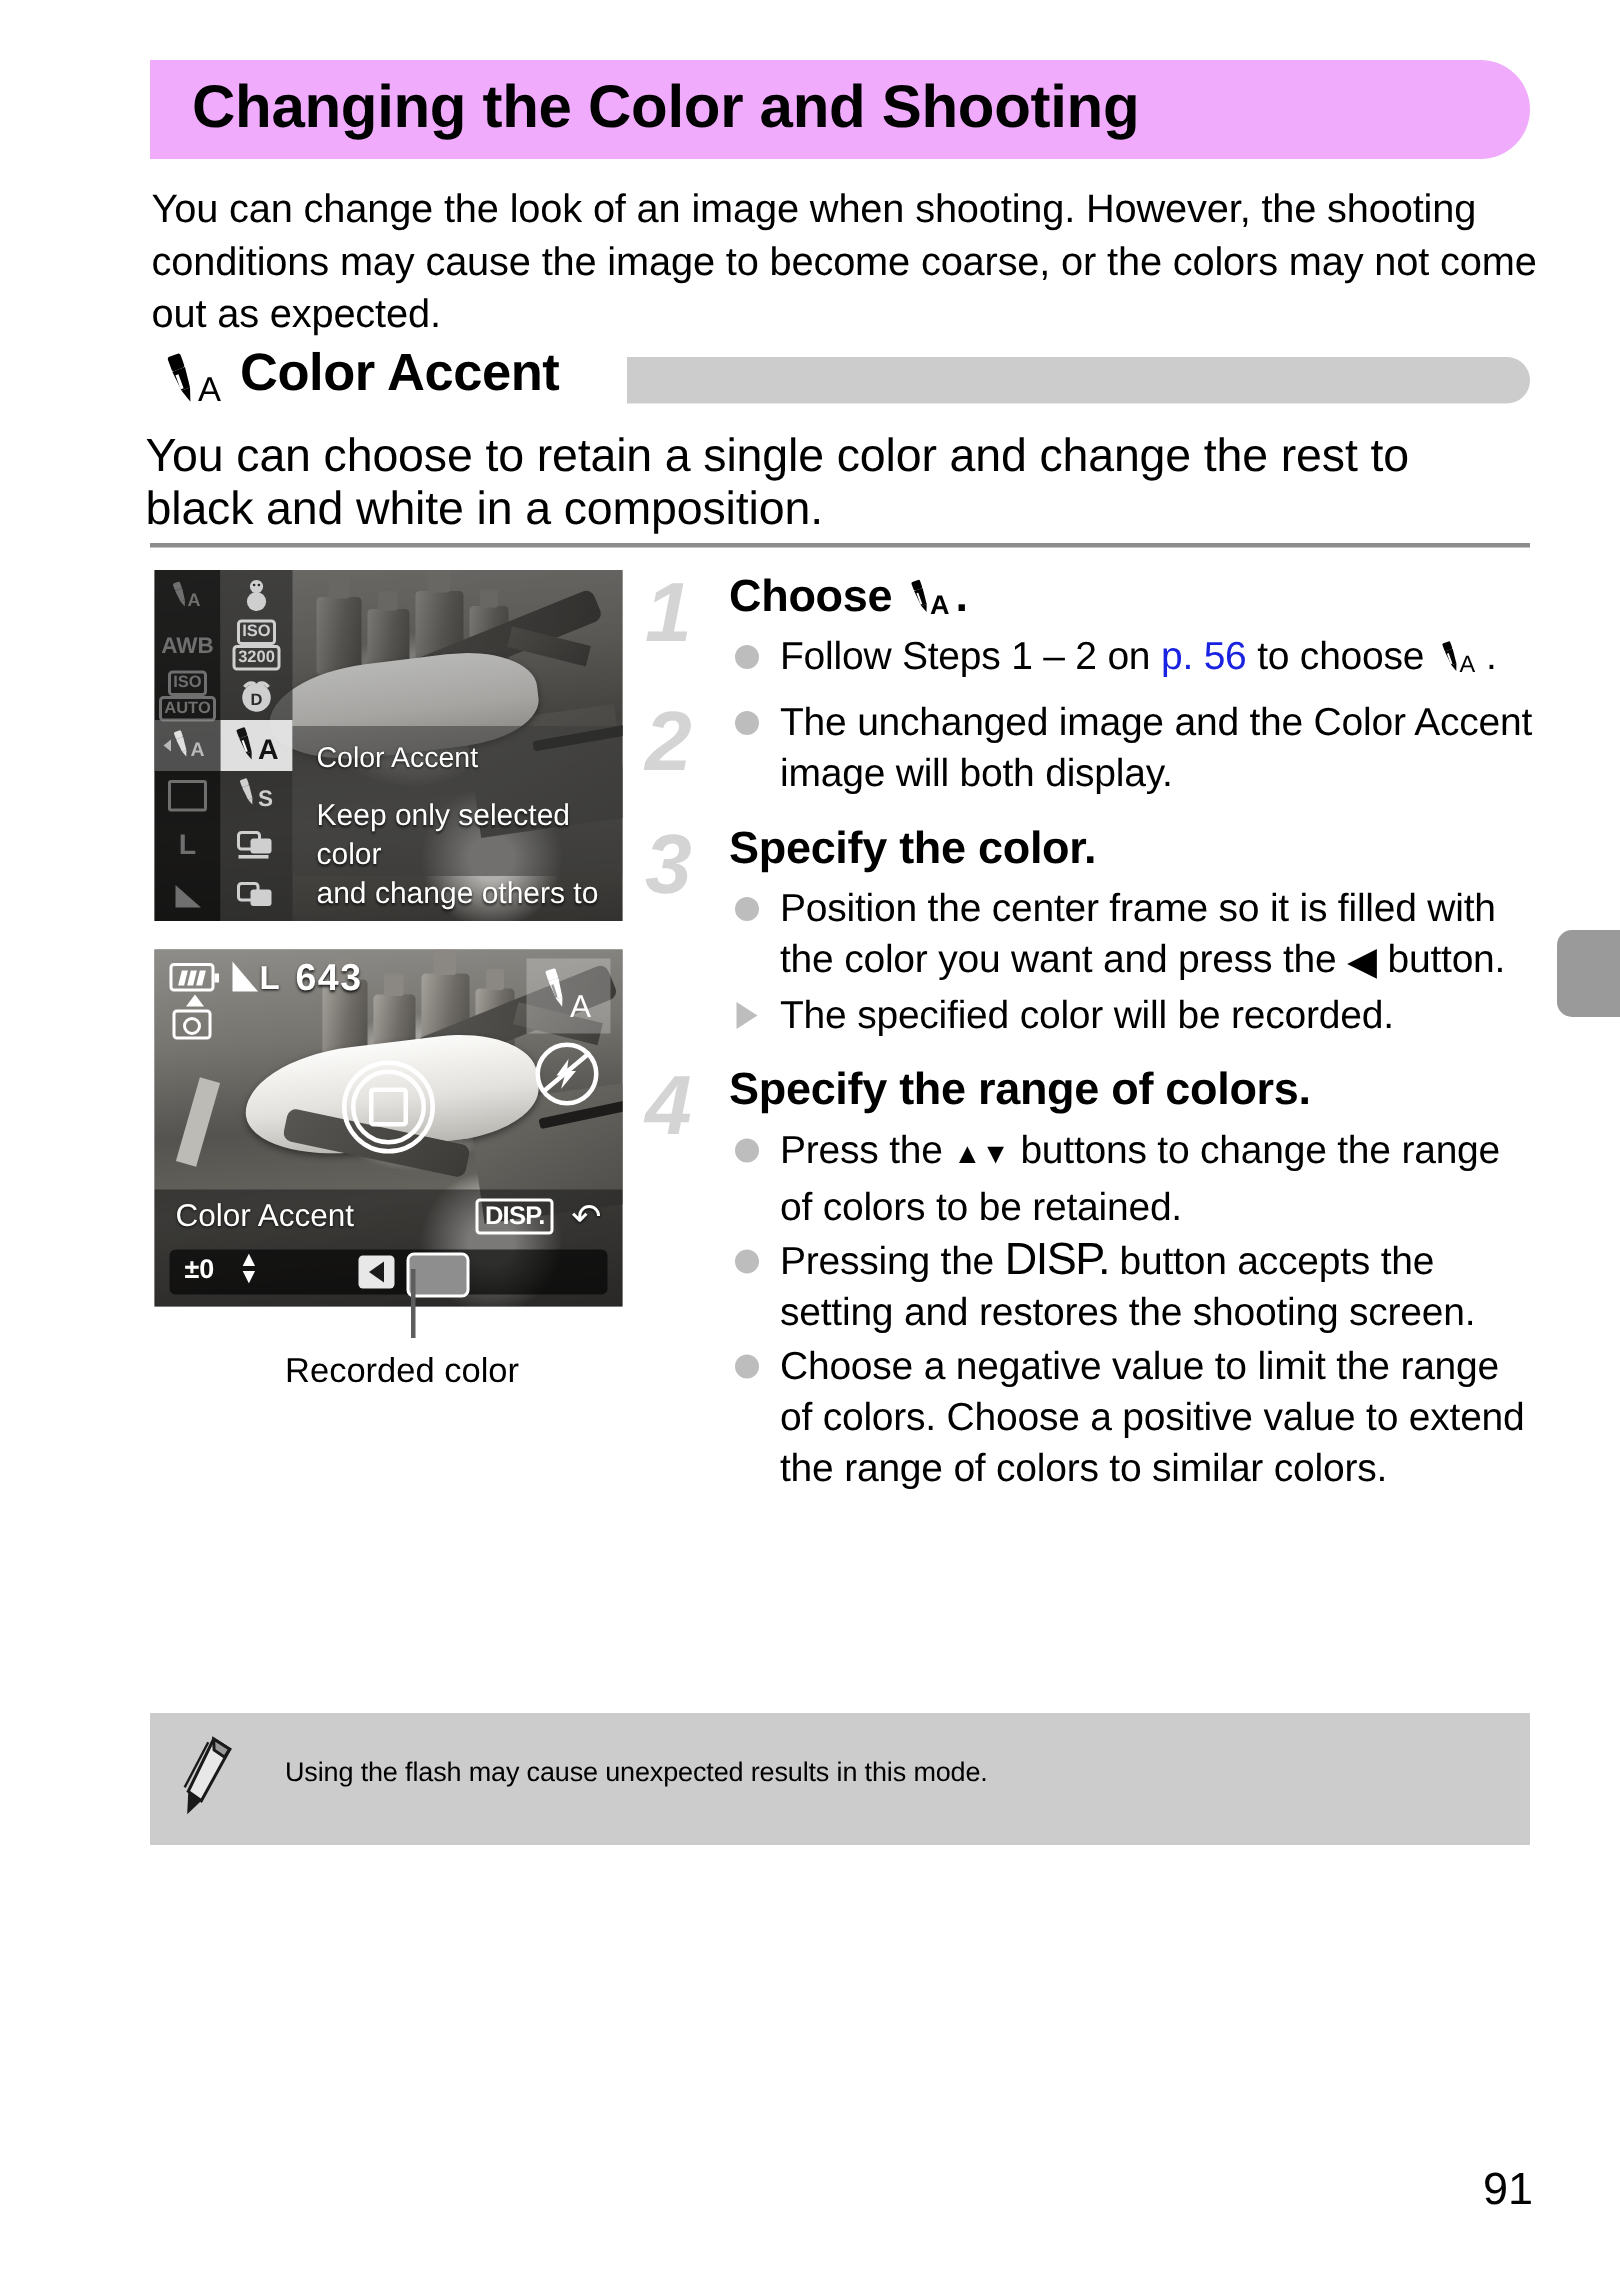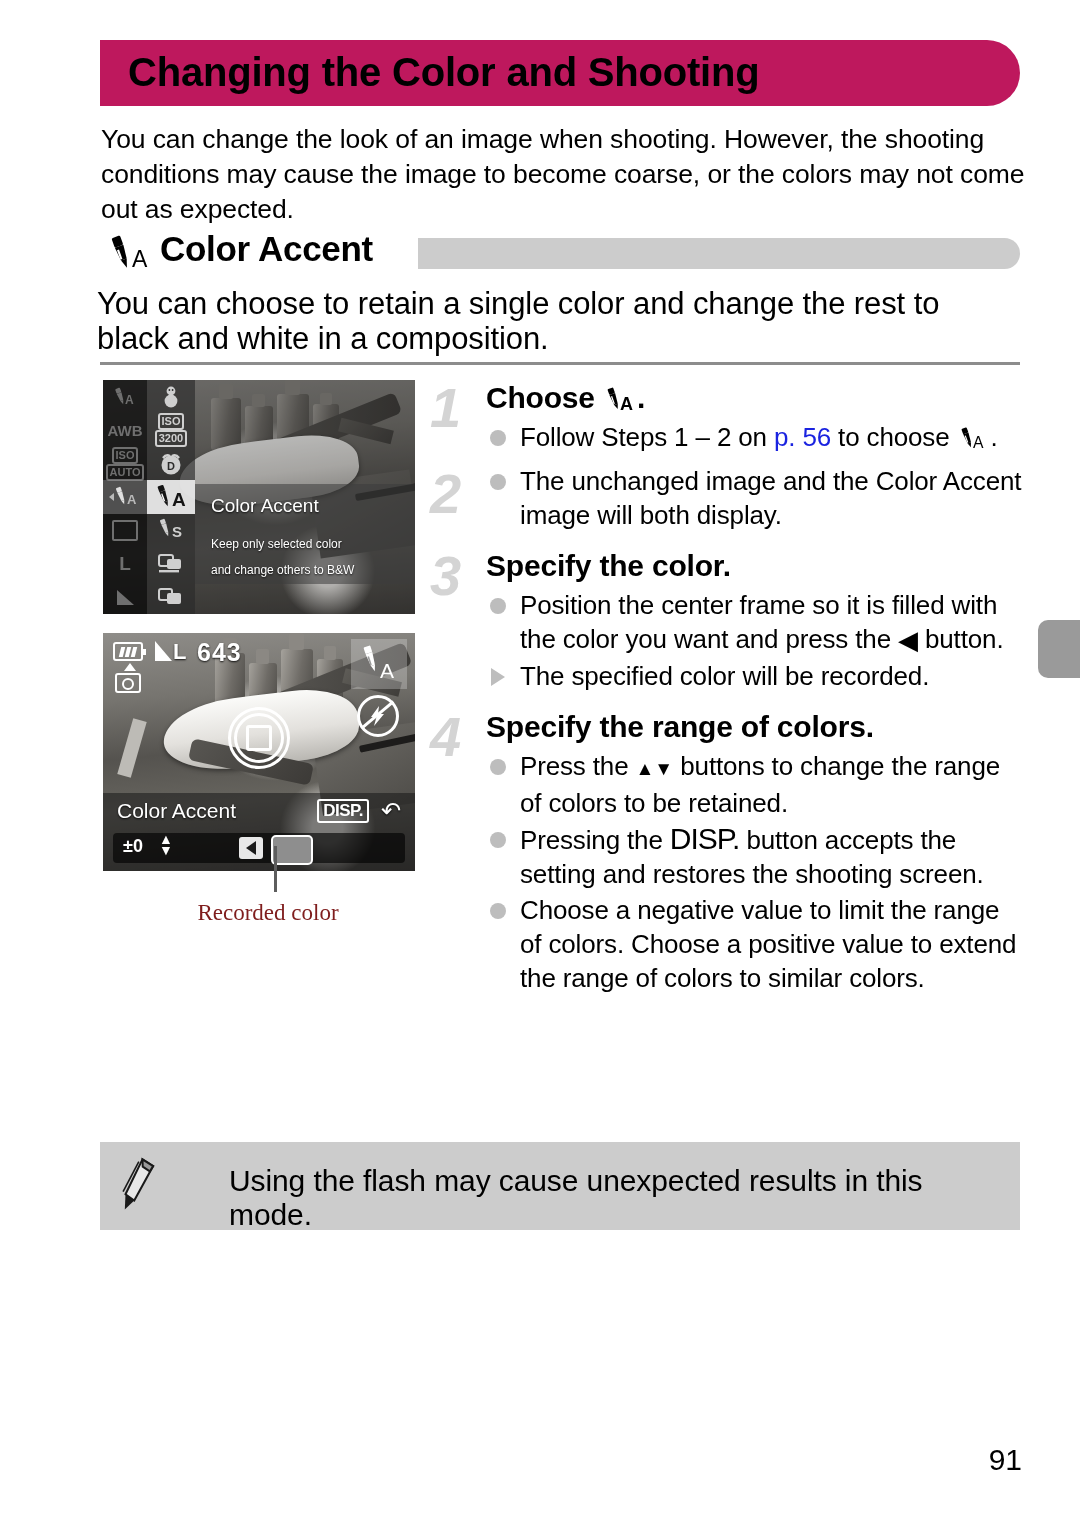--- a/index.html
+++ b/index.html
@@ -16,21 +16,21 @@
     overflow: hidden;
   }
 
   
   .title-banner {
     position: absolute;
     left: 100px;
     top: 40px;
     width: 920px;
     height: 66px;
-    background: #be185d;
+    background: #f0abfc;
     border-radius: 0 33px 33px 0;
   }
   .title-banner .title-text {
     position: absolute;
     left: 28px;
     top: 50%;
     transform: translateY(-52%);
     font-size: 40px;
     font-weight: bold;
     letter-spacing: -0.2px;
@@ -235,21 +235,21 @@
     text-shadow: 0 1px 2px rgba(0,0,0,.8);
   }
   .menu-desc-band {
     position: absolute;
     left: 92px;
     top: 148px;
     right: 0;
     height: 56px;
     background: rgba(60,60,60,0.55);
     color: #fff;
-    font-size: 12px;
+    font-size: 20px;
     line-height: 26px;
     padding: 3px 0 0 16px;
     box-sizing: border-box;
     text-shadow: 0 1px 2px rgba(0,0,0,.8);
   }
 
   
   .osd { position: absolute; color: #fff; text-shadow: 0 1px 2px rgba(0,0,0,.85); }
   .batt {
     position: absolute; left: 10px; top: 9px; width: 30px; height: 19px;
@@ -336,21 +336,21 @@
     position: absolute; left: 158px; top: 2px; width: 38px; height: 26px;
     border: 2.5px solid #fff; border-radius: 5px; background: #8e8e8e;
   }
 
   
   .leader {
     position: absolute; left: 274px; top: 846px; width: 3px; height: 46px; background: #5d5d5d;
   }
   .caption {
     position: absolute; left: 103px; top: 900px; width: 330px;
-    text-align: center; font-size: 23px; color: #7f1d1d; font-family: Liberation Serif, serif;
+    text-align: center; font-size: 23px; color: #000000;
   }
 
   
   .steps { position: absolute; left: 430px; top: 378px; width: 590px; }
   .step { position: relative; margin-bottom: 4px; }
   .step-num {
     position: absolute; left: 0; top: 2px;
     font-size: 56px; font-weight: bold; font-style: italic;
     color: #d4d4d4; line-height: 1; width: 52px; text-align: left;
   }
@@ -388,21 +388,21 @@
   .arrow-ud { font-size: 19px; letter-spacing: 0px; }
 
   
   .note {
     position: absolute; left: 100px; top: 1142px; width: 920px; height: 88px;
     background: #cccccc;
   }
   .note .pencil-ic { position: absolute; left: 22px; top: 14px; width: 40px; height: 60px; }
   .note .note-text {
     position: absolute; left: 90px; top: 22px; right: 20px;
-    font-size: 30px; line-height: 34px; letter-spacing: -0.1px; margin-left: 39px;
+    font-size: 18px; line-height: 34px; letter-spacing: -0.1px;
   }
 
   
   .page-num {
     position: absolute; left: 0; right: 58px; top: 1443px;
     text-align: right; font-size: 30px; letter-spacing: 0px;
   }
 </style>
 </head>
 <body>

